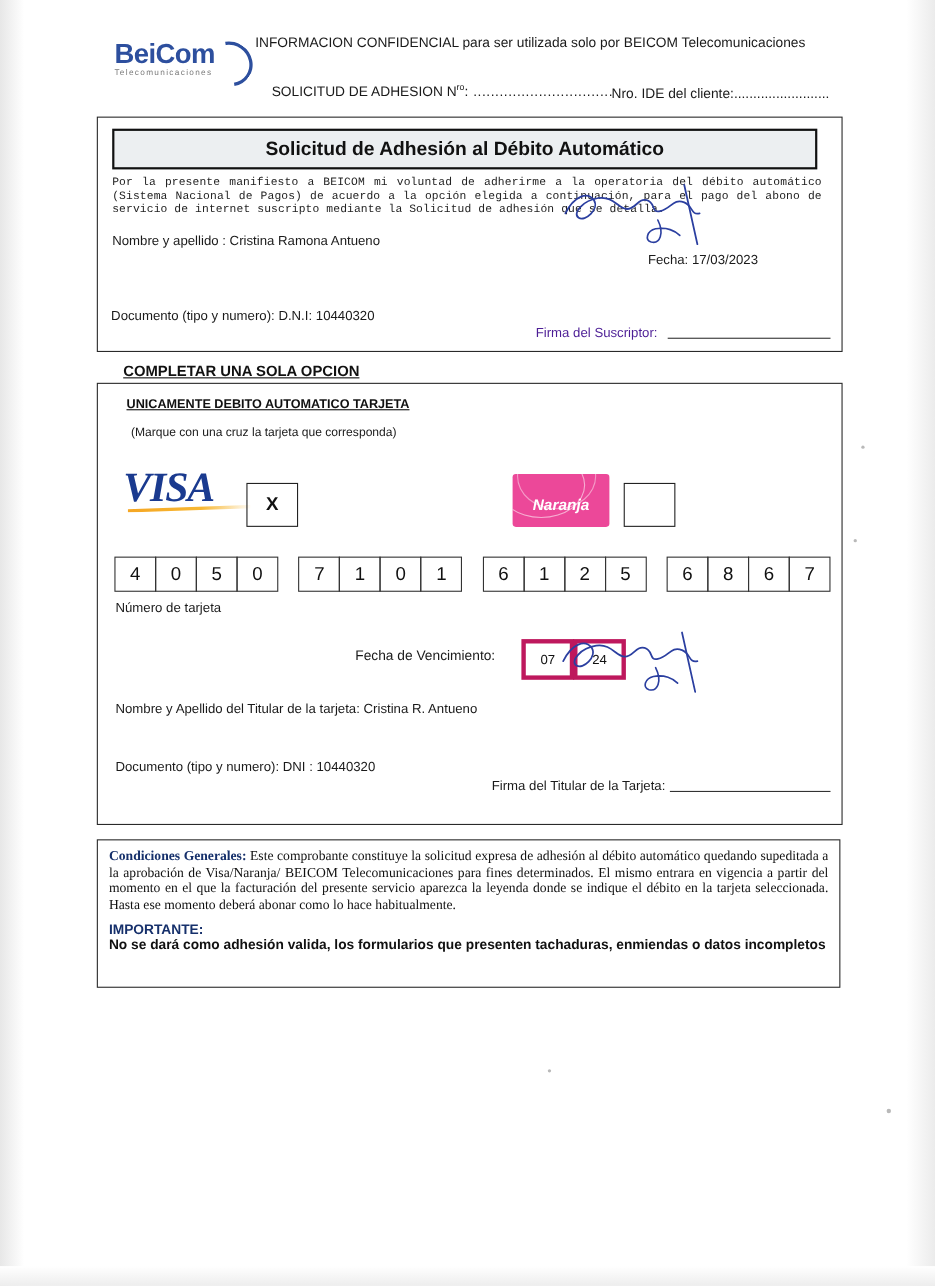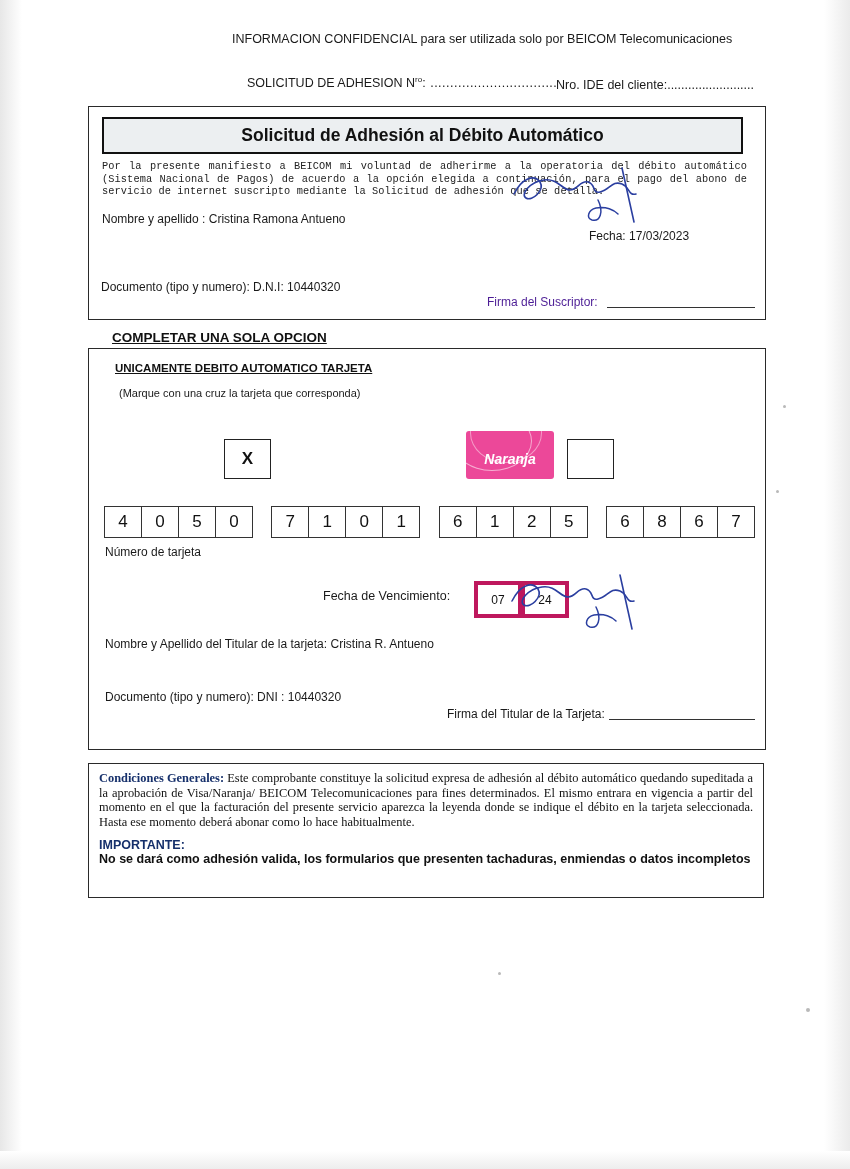--- a/index.html
+++ b/index.html
@@ -440,20 +440,25 @@
 <div class="page">
   <div class="scan-left-edge"></div>
   <div class="scan-right-edge"></div>
   <div class="scan-bottom-edge"></div>
 
   <div class="speck" style="left:783px;top:405px;width:3px;height:3px;"></div>
   <div class="speck" style="left:776px;top:490px;width:3px;height:3px;"></div>
   <div class="speck" style="left:498px;top:972px;width:3px;height:3px;"></div>
   <div class="speck" style="left:806px;top:1008px;width:4px;height:4px;"></div>
 
+  <div class="logo">
+    <div class="logo-swoosh"></div>
+    <div class="logo-text">BeiCom</div>
+    <div class="logo-sub">Telecomunicaciones</div>
+  </div>
 
   <div class="conf-line">INFORMACION CONFIDENCIAL para ser utilizada solo por BEICOM Telecomunicaciones</div>
 
   <div class="sol-line">
     <span>SOLICITUD DE ADHESION N</span><span class="sup">ro</span><span class="dots">: ................................</span>
   </div>
 
   <div class="ide-line">
     <span>Nro. IDE del cliente:</span><span>.........................</span>
   </div>
@@ -488,20 +493,24 @@
     <path d="M122 8 L134 62" fill="none" stroke="#2b3fa0" stroke-width="1.6" stroke-linecap="round"></path>
     <path d="M98 40 C104 52, 100 62, 92 60 C86 58, 88 50, 96 48 C106 46, 114 50, 118 54" fill="none" stroke="#2b3fa0" stroke-width="1.5" stroke-linecap="round"></path>
   </svg>
 
   <div class="completar">COMPLETAR UNA SOLA OPCION</div>
 
   <div class="box-card">
     <div class="unicamente">UNICAMENTE DEBITO AUTOMATICO TARJETA</div>
     <div class="marque">(Marque con una cruz la tarjeta que corresponda)</div>
 
+    <div class="visa">
+      <div class="visa-word">VISA</div>
+      <div class="visa-swoosh"></div>
+    </div>
     <div class="cb-visa">X</div>
 
     <div class="naranja">
       <div class="web"></div>
       <div class="web2"></div>
       <div class="nword">Naranja</div>
     </div>
     <div class="cb-naranja"></div>
 
     <div class="card-groups">

